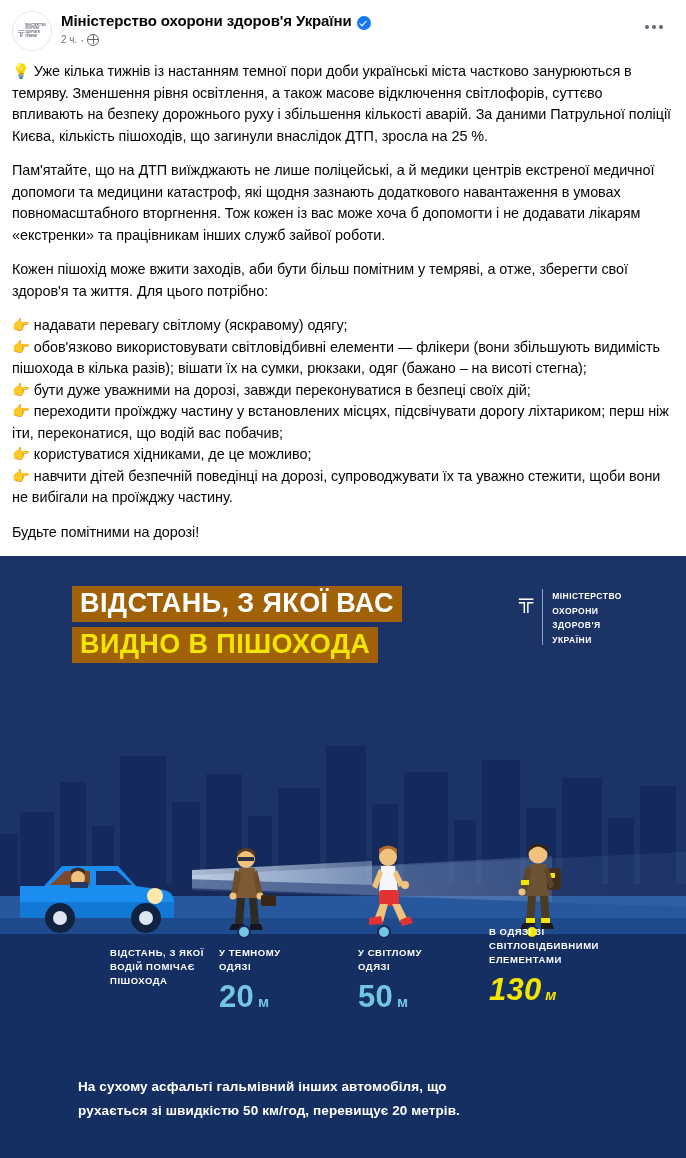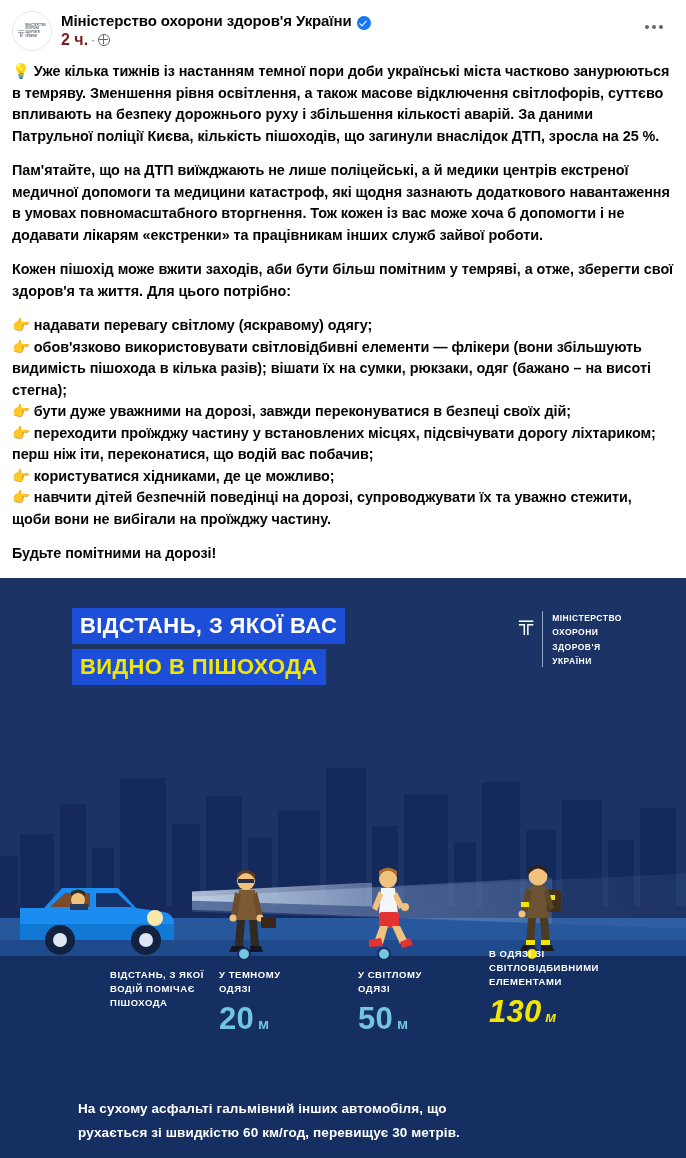--- a/index.html
+++ b/index.html
@@ -61,21 +61,21 @@
     left: 4px; top: 3px;
     width: 3px; height: 6px;
     border: solid #ffffff;
     border-width: 0 1.6px 1.6px 0;
     transform: rotate(43deg);
   }
   .sub-row {
     display: flex; align-items: center; gap: 3px;
     margin-top: 2px;
   }
-  .timestamp { font-size: 16px; color: #7f1d1d; line-height: 16px; font-weight: bold; }
+  .timestamp { font-size: 10px; color: #737373; line-height: 16px; }
   .dot-sep { font-size: 12px; color: #65676b; line-height: 16px; }
   .globe-icon {
     width: 12px; height: 12px; border-radius: 50%;
     border: 1.2px solid #65676b; position: relative;
     display: inline-block;
   }
   .globe-icon::before {
     content: ""; position: absolute;
     left: 4.2px; top: -0.2px; width: 1.2px; height: 9.6px;
     background: #65676b;
@@ -90,21 +90,21 @@
     width: 28px; height: 22px;
     display: flex; align-items: center; justify-content: center;
     gap: 3px; cursor: pointer; border-radius: 4px;
   }
   .more-btn i {
     width: 4px; height: 4px; border-radius: 50%;
     background: #606770; display: block;
   }
 
   
-  .post-body { padding: 6px 12px 0 12px; font-weight: bold; }
+  .post-body { padding: 6px 12px 0 12px; }
   .para {
     font-size: 14.4px;
     line-height: 21.5px;
     color: #050505;
     margin-bottom: 13px;
     letter-spacing: -.05px;
   }
   .para.tight { margin-bottom: 0; }
   .bullets { margin-bottom: 13px; }
   .bullet {
@@ -122,26 +122,26 @@
     background: #1b3365;
     overflow: hidden;
     margin-top: 5px;
   }
 
   .ig-head {
     position: absolute; left: 72px; top: 30px;
   }
   .ig-head-line {
     display: inline-block;
-    font-size: 22px;
+    font-size: 27px;
     font-weight: 800;
     letter-spacing: .4px;
     line-height: 31px;
     padding: 2px 8px 3px 8px;
-    background: #1d4ed8;
+    background: #a16207;
     white-space: nowrap;
   }
   .ig-head-line.l1 { color: #ffffff; }
   .ig-head-line.l2 { color: #f2e600; margin-top: 5px; }
 
   .ig-logo {
     position: absolute; right: 64px; top: 33px;
     display: flex; align-items: flex-start; gap: 9px;
   }
   .ig-logo-trident {
@@ -430,17 +430,17 @@
       <div class="stat-label">В ОДЯЗІ ЗІ</div>
       <div class="stat-label">СВІТЛОВІДБИВНИМИ</div>
       <div class="stat-label">ЕЛЕМЕНТАМИ</div>
       <div class="stat-value yellow">
         <span class="num">130</span><span class="unit">м</span>
       </div>
     </div>
 
     <div class="ig-footnote">
       <div>На сухому асфальті гальмівний інших автомобіля, що</div>
-      <div>рухається зі швидкістю 60 км/год, перевищує 30 метрів.</div>
+      <div>рухається зі швидкістю 50 км/год, перевищує 20 метрів.</div>
     </div>
 
   </div>
 </div>
 
 </body></html>

